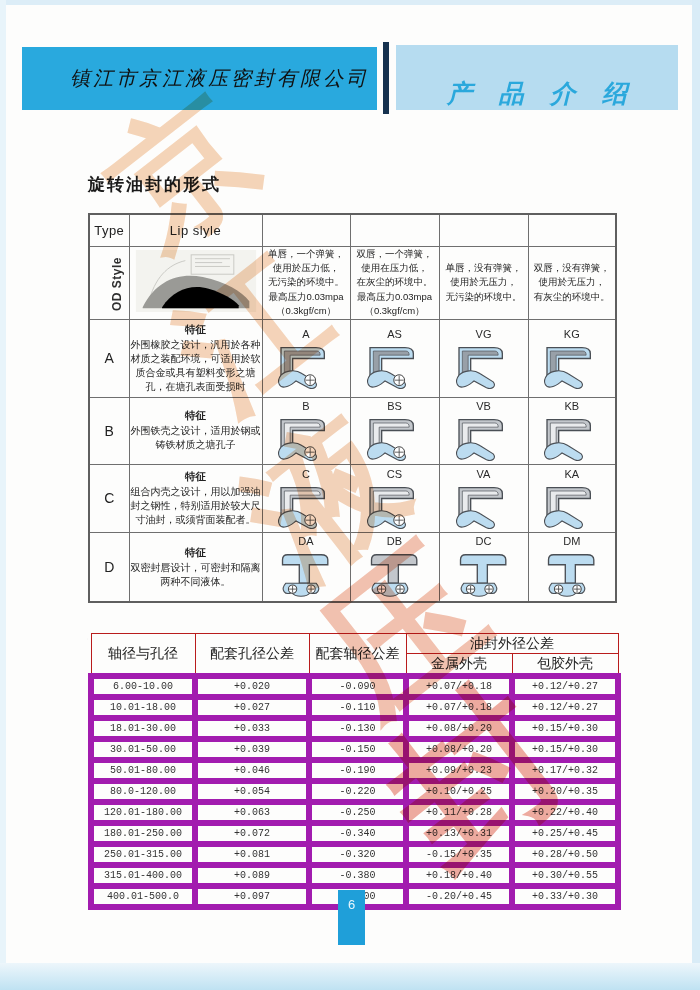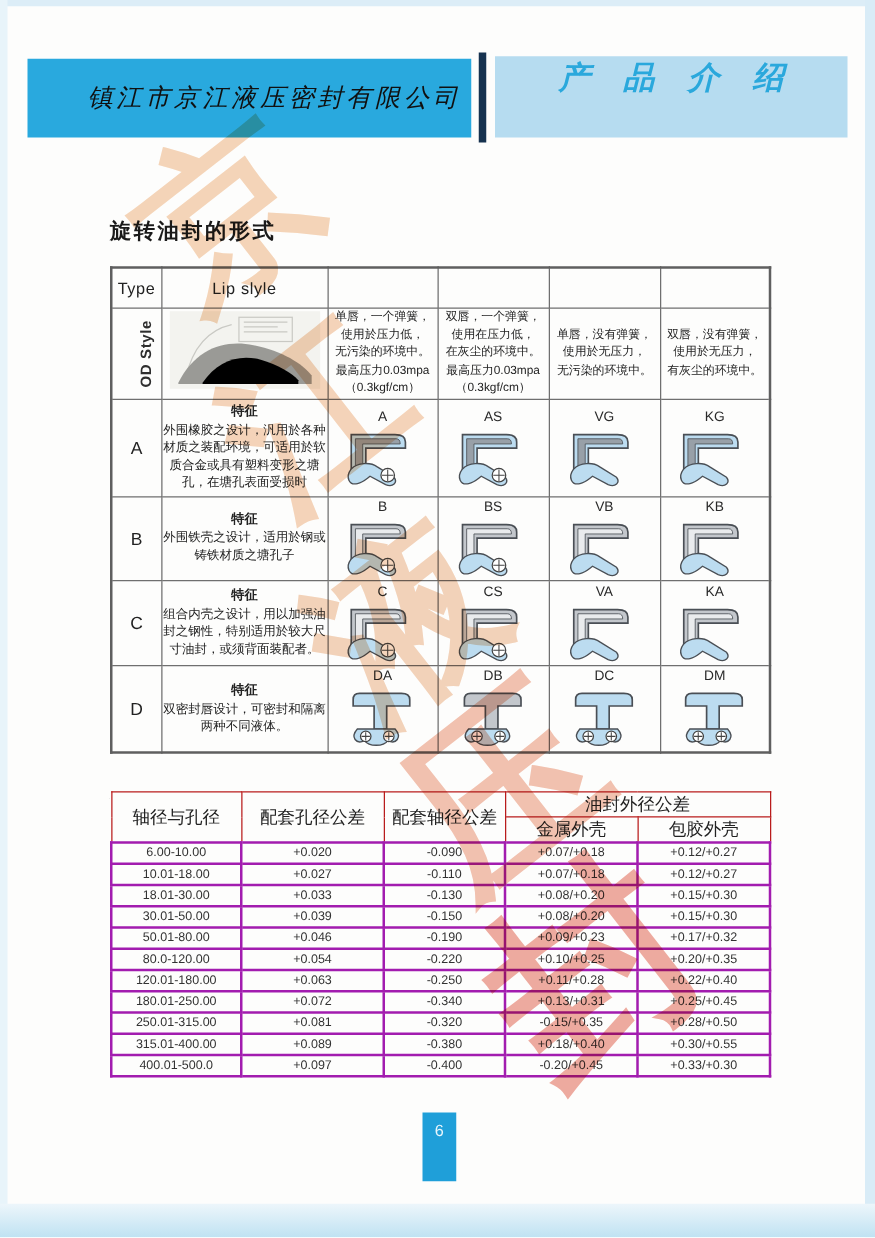--- a/index.html
+++ b/index.html
@@ -10,21 +10,21 @@
   .edge-left{left:0;top:0;width:6px;height:990px;background:#e8f4fa;}
   .edge-right{left:692px;top:0;width:8px;height:990px;background:#d9ecf7;}
   .edge-bottom{left:0;top:963px;width:700px;height:27px;background:linear-gradient(#edf6fb,#bfe2f2);}
 
   .hdr-cyan{position:absolute;left:22px;top:47px;width:355px;height:63px;background:#29a9de;z-index:2;
             display:flex;align-items:center;justify-content:flex-end;padding-right:8px;box-sizing:border-box;}
   .company{font-family:"DejaVu Serif",serif;font-style:italic;font-weight:normal;
            font-size:20px;letter-spacing:3px;color:#101010;white-space:nowrap;}
   .hdr-div{position:absolute;left:383px;top:42px;width:6px;height:72px;background:#16324f;z-index:2;}
   .hdr-light{position:absolute;left:396px;top:45px;width:282px;height:65px;background:#b6dcf0;z-index:2;
-             display:flex;align-items:flex-start;justify-content:center;}
+             display:flex;align-items:flex-end;justify-content:center;}
   .section-label{font-family:"DejaVu Serif",serif;font-style:italic;font-weight:bold;
                  font-size:25px;letter-spacing:9px;color:#2aa8dc;white-space:nowrap;padding-left:9px;}
 
   .page-title{position:absolute;left:0;right:0;top:137px;text-align:center;z-index:2;
               font-size:23px;font-weight:bold;letter-spacing:5px;color:#2ba5cd;}
   .sec-h{position:absolute;left:88px;z-index:2;font-size:17px;font-weight:bold;letter-spacing:2px;color:#1a1a1a;}
   #forms-h{top:173px;}
   #tol-h{top:631px;}
 
   table{border-collapse:collapse;table-layout:fixed;background:#fdfdfc;}
@@ -38,21 +38,21 @@
   .desc{font-size:9.5px;line-height:1.5;white-space:pre-line;text-align:left;
         padding:2px 1px 2px 4px;vertical-align:middle;color:#2a2a2a;}
   .letter{font-size:14px;color:#2a2a2a;}
   .feature{text-align:left;padding:2px 5px;font-size:10px;line-height:1.42;color:#2a2a2a;}
   .ft-title{text-align:center;font-weight:bold;font-size:10.5px;margin-bottom:1px;}
   .variant .code{font-size:11px;line-height:13px;padding-top:2px;color:#2a2a2a;}
   .variant svg{display:block;margin:0 auto;}
 
   .tol-table{position:absolute;left:88px;top:633px;width:527px;z-index:2;border:1.5px solid #5f5f5f;}
   .tol-table th{border:1px solid #b91c1c;font-weight:normal;font-size:14px;padding:0;height:19px;color:#222;}
-  .tol-table td{border:2px solid #a21caf;font-family:Liberation Sans, sans-serif;
+  .tol-table td{border:6px solid #a21caf;font-family:Liberation Mono, monospace;
                 font-size:10px;height:15px;padding:0;text-align:center;color:#333;}
 
   .pagebox{position:absolute;left:338px;top:890px;width:27px;height:55px;background:#1f9fd9;z-index:2;
            color:#eaf6fc;font-size:13px;text-align:center;padding-top:7px;box-sizing:border-box;}
 
   .wm{position:absolute;z-index:6;font-family:"DejaVu Serif",serif;font-weight:bold;line-height:1;
       transform:rotate(-38deg);mix-blend-mode:multiply;pointer-events:none;}
 </style>
 </head>
 <body>

